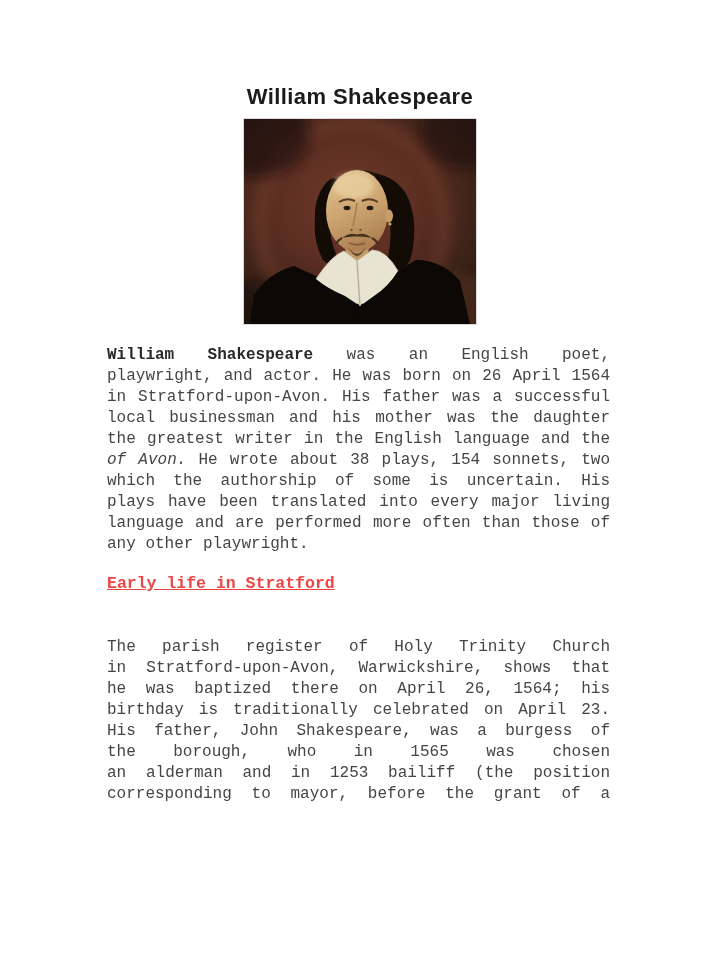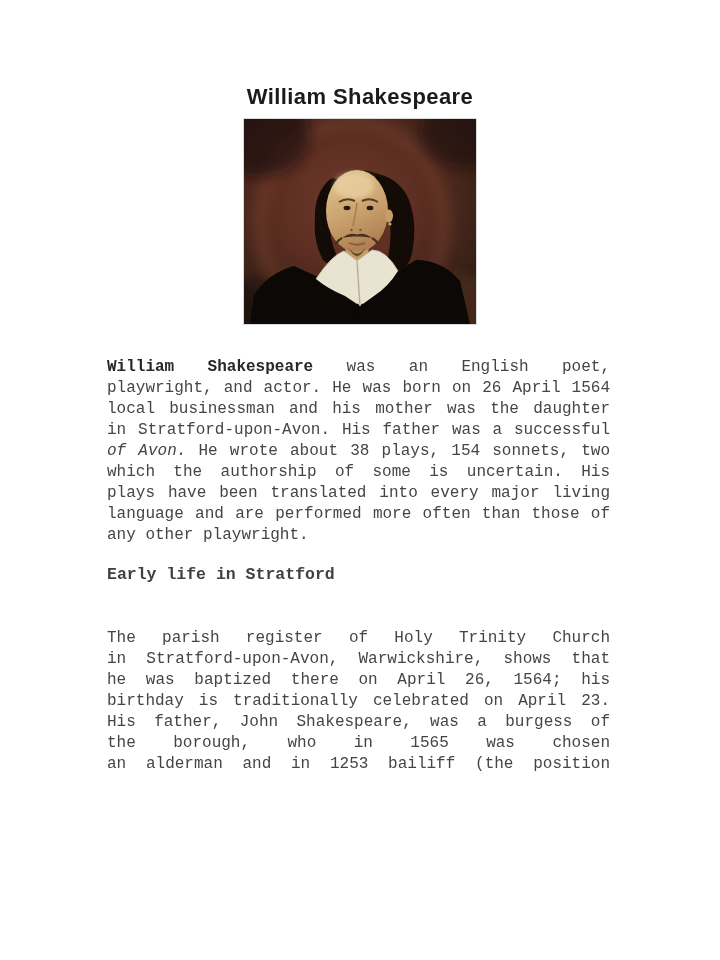--- a/index.html
+++ b/index.html
@@ -30,28 +30,29 @@
   .portrait-figure svg{display:block;}
   .content{
     width:503px;
     margin-left:107px;
     font-family:"Liberation Mono","DejaVu Sans Mono",monospace;
     font-size:16px;
     line-height:21px;
     color:#454545;
   }
   .para{margin:0;}
-  .para-intro{margin-top:32px;}
+  .para-intro{margin-top:20px;}
   .section-heading{
     margin:18px 0 0 0;
     font-family:"Liberation Mono","DejaVu Sans Mono",monospace;
     font-size:16.5px;
     line-height:21px;
     font-weight:bold;
-    color:#404040;
+    color:#ef4444;
+    text-decoration:underline;
   }
   .para-early{margin-top:43px;}
   .line{
     text-align:justify;
     text-align-last:justify;
     white-space:normal;
     height:21px;
     overflow:hidden;
   }
   .line.no-j{text-align-last:left;}
@@ -124,33 +125,35 @@
       <path d="M113,142 L116,187" stroke="#b4ac96" stroke-width="1.4" fill="none"></path>
       <path d="M72,160 Q88,136 100,132 L113,142 L128,131 Q142,131 154,152" stroke="#c9c2ad" stroke-width="1" fill="none"></path>
       <path d="M114,185 q-4,7 -2,13 M118,185 q3,7 1,13" stroke="#0a0705" stroke-width="2" fill="none"></path>
     </svg>
   </div>
 
   <div class="content">
     <div class="para para-intro">
         <div class="line"><span class="b">William Shakespeare</span><span> was an English poet,</span></div>
         <div class="line"><span>playwright, and actor. He was born on 26 April 1564</span></div>
+        <div class="line"><span>in Stratford-upon-Avon. His father was a successful</span></div>
         <div class="line"><span>local businessman and his mother was the daughter</span></div>
-        <div class="line"><span>in Stratford-upon-Avon. His father was a successful</span></div>
+        <div class="line"><span>the greatest writer in the English language and the</span></div>
         <div class="line"><span class="i">of Avon.</span><span> He wrote about 38 plays, 154 sonnets, two</span></div>
         <div class="line"><span>which the authorship of some is uncertain. His</span></div>
         <div class="line"><span>plays have been translated into every major living</span></div>
         <div class="line"><span>language and are performed more often than those of</span></div>
         <div class="line no-j"><span>any other playwright.</span></div>
       </div>
     <h2 class="section-heading">Early life in Stratford</h2>
     <div class="para para-early">
         <div class="line"><span>The parish register of Holy Trinity Church</span></div>
         <div class="line"><span>in Stratford-upon-Avon, Warwickshire, shows that</span></div>
         <div class="line"><span>he was baptized there on April 26, 1564; his</span></div>
         <div class="line"><span>birthday is traditionally celebrated on April 23.</span></div>
         <div class="line"><span>His father, John Shakespeare, was a burgess of</span></div>
         <div class="line"><span>the borough, who in 1565 was chosen</span></div>
         <div class="line"><span>an alderman and in 1253 bailiff (the position</span></div>
+        <div class="line"><span>corresponding to mayor, before the grant of a</span></div>
       </div>
   </div>
 
 </div>
 
 </body></html>

